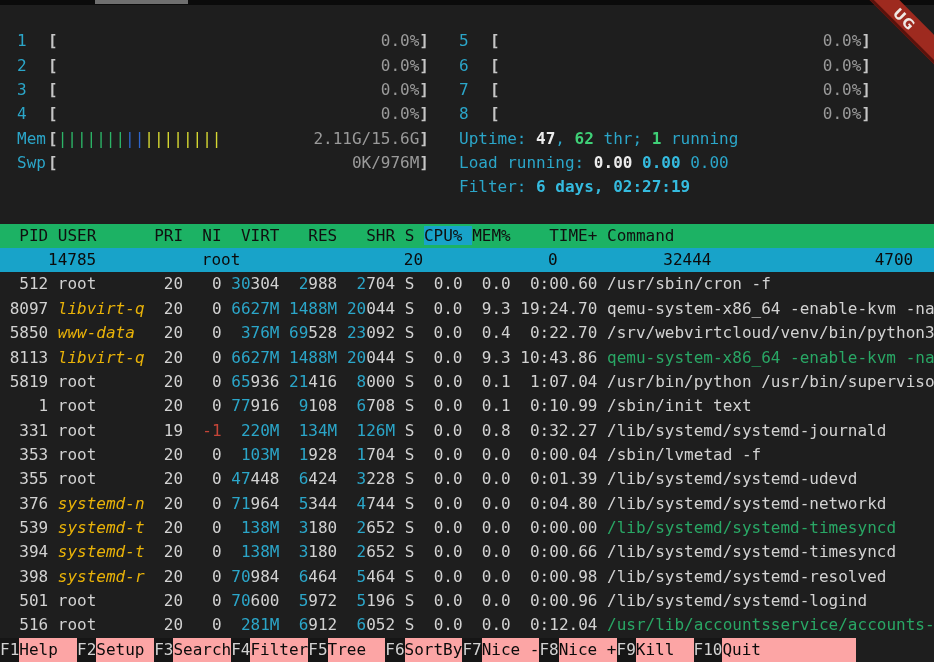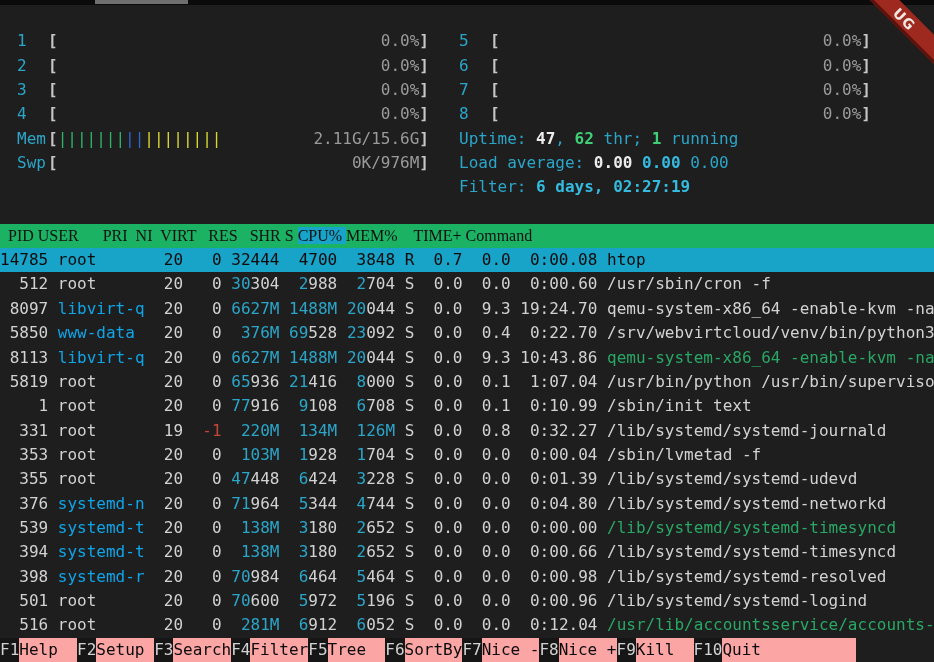--- a/index.html
+++ b/index.html
@@ -39,29 +39,29 @@
   .mval { margin-left:auto; color:#9a9a9a; white-space:pre; }
 
   .r-cyan      { color:#2ba6c9; }
   .r-bold      { color:#ececec; font-weight:bold; }
   .r-boldgreen { color:#3fd077; font-weight:bold; }
   .r-boldcyan  { color:#35bbdf; font-weight:bold; }
 
   
   .table-header {
     position:absolute; top:218.8px; left:0; width:934px; height:38px;
-    background:#1cb264; color:#101010; white-space:pre;font-family:Liberation Serif, serif;
+    background:#1cb264; color:#101010; white-space:pre;
   }
   .table-header .sort { background:#18a3c9; }
   .rows { position:absolute; top:243.15px; left:0; width:934px; }
   .row { height:24.35px; white-space:pre; color:#d2d2d2; }
   .row.sel { background:#18a3c9; }
-  .row.sel span { color:#0b0b0b !important; font-weight:normal !important; }
+  .row.sel span { color:#0b0b0b !important; font-weight:normal !important;padding-left:48px; }
   .c-cyan  { color:#2ba6c9; }
-  .c-dim   { color:#0ea5e9; }
+  .c-dim   { color:#eab308;font-style:italic; }
   .c-red   { color:#c54538; }
   .c-green { color:#29a765; }
 
   
   .fnbar {
     position:absolute; top:632.75px; left:0; width:856px; height:24.35px;
     display:flex; white-space:pre; background:#161616;
   }
   .fnkey { color:#d2d2d2; }
   .fnlabel { background:#fca5a5; color:#0b0b0b; }
@@ -163,21 +163,21 @@
         <div class="meter">
           <span class="cap">8</span>
           <span class="brk">[</span>
           <span class="barspace">
             <span class="mval">0.0%</span>
           </span>
           <span class="brk">]</span>
         </div>
       </div>
     <div class="tline"><span class="r-cyan">Uptime: </span><span class="r-bold">47</span><span class="r-cyan">, </span><span class="r-boldgreen">62</span><span class="r-cyan"> thr; </span><span class="r-boldgreen">1</span><span class="r-cyan"> running</span></div>
-    <div class="tline"><span class="r-cyan">Load average: </span><span class="r-bold">0.00 </span><span class="r-boldcyan">0.00 </span><span class="r-cyan">0.00</span></div>
+    <div class="tline"><span class="r-cyan">Load running: </span><span class="r-bold">0.00 </span><span class="r-boldcyan">0.00 </span><span class="r-cyan">0.00</span></div>
     <div class="tline"><span class="r-cyan">Filter: </span><span class="r-boldcyan">6 days, 02:27:19</span></div>
   </div>
 
   <div class="table-header" id="table-header"><span>  PID</span><span> </span><span>USER     </span><span> </span><span>PRI</span><span> </span><span> NI</span><span> </span><span> VIRT</span><span> </span><span>  RES</span><span> </span><span>  SHR</span><span> </span><span>S</span><span> </span><span class="sort">CPU%</span><span class="sort"> </span><span>MEM%</span><span> </span><span>   TIME+</span><span> </span><span>Command</span></div>
   <div class="rows" id="rows">
       <div class="row sel"><span>14785</span><span> </span><span>root     </span><span> </span><span> 20</span><span> </span><span>  0</span><span> </span><span>32444</span><span> </span><span> </span><span>4700</span><span> </span><span> </span><span>3848</span><span> </span><span>R</span><span> </span><span> 0.7</span><span> </span><span> 0.0</span><span> </span><span> 0:00.08</span><span> </span><span>htop</span></div>
       <div class="row"><span>  512</span><span> </span><span>root     </span><span> </span><span> 20</span><span> </span><span>  0</span><span> </span><span class="c-cyan">30</span><span>304</span><span> </span><span> </span><span class="c-cyan">2</span><span>988</span><span> </span><span> </span><span class="c-cyan">2</span><span>704</span><span> </span><span>S</span><span> </span><span> 0.0</span><span> </span><span> 0.0</span><span> </span><span> 0:00.60</span><span> </span><span>/usr/sbin/cron -f</span></div>
       <div class="row"><span> 8097</span><span> </span><span class="c-dim">libvirt-q</span><span> </span><span> 20</span><span> </span><span>  0</span><span> </span><span class="c-cyan">6627M</span><span> </span><span class="c-cyan">1488M</span><span> </span><span class="c-cyan">20</span><span>044</span><span> </span><span>S</span><span> </span><span> 0.0</span><span> </span><span> 9.3</span><span> </span><span>19:24.70</span><span> </span><span>qemu-system-x86_64 -enable-kvm -na</span></div>
       <div class="row"><span> 5850</span><span> </span><span class="c-dim">www-data </span><span> </span><span> 20</span><span> </span><span>  0</span><span> </span><span> </span><span class="c-cyan">376M</span><span> </span><span class="c-cyan">69</span><span>528</span><span> </span><span class="c-cyan">23</span><span>092</span><span> </span><span>S</span><span> </span><span> 0.0</span><span> </span><span> 0.4</span><span> </span><span> 0:22.70</span><span> </span><span>/srv/webvirtcloud/venv/bin/python3</span></div>
       <div class="row"><span> 8113</span><span> </span><span class="c-dim">libvirt-q</span><span> </span><span> 20</span><span> </span><span>  0</span><span> </span><span class="c-cyan">6627M</span><span> </span><span class="c-cyan">1488M</span><span> </span><span class="c-cyan">20</span><span>044</span><span> </span><span>S</span><span> </span><span> 0.0</span><span> </span><span> 9.3</span><span> </span><span>10:43.86</span><span> </span><span class="c-green">qemu-system-x86_64 -enable-kvm -na</span></div>

